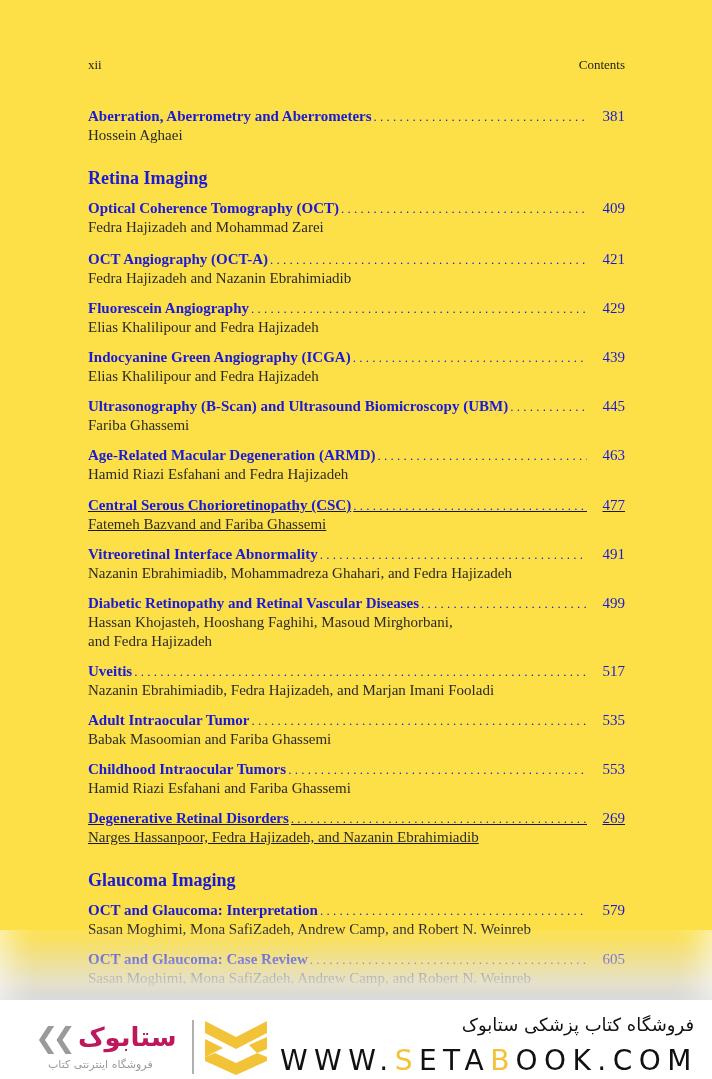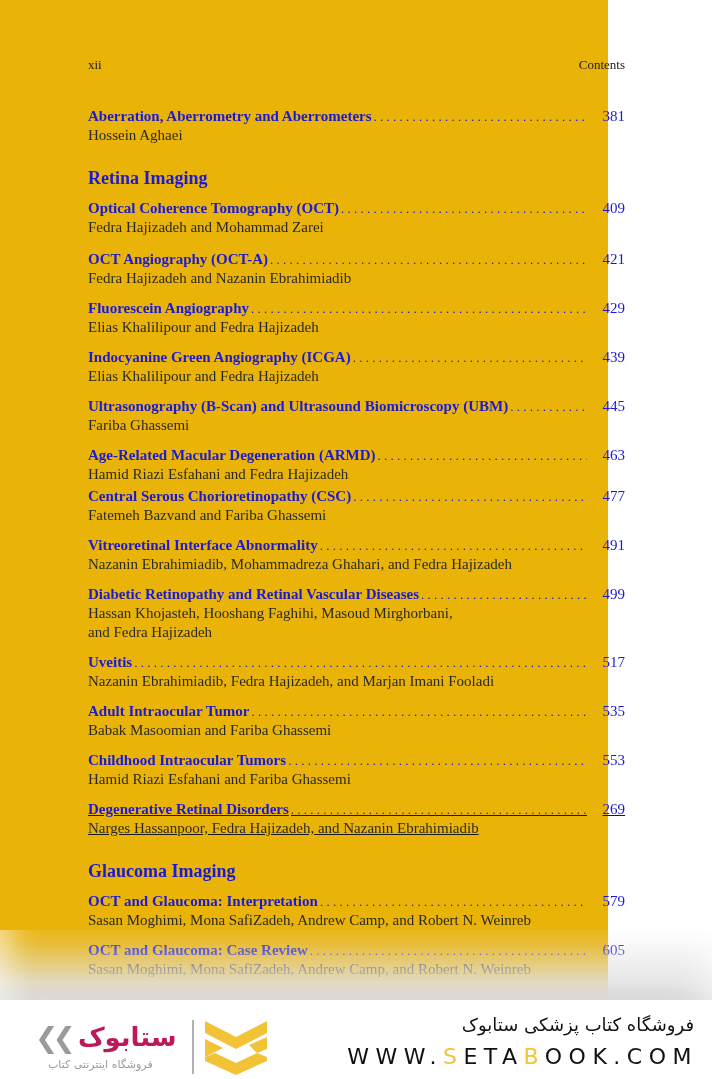--- a/index.html
+++ b/index.html
@@ -1,21 +1,21 @@
 <!DOCTYPE html>
 <html><head>
   <meta charset="utf-8">
   <style>
     * { box-sizing: border-box; margin: 0; padding: 0; }
     html, body { width: 712px; height: 1079px; background: #ffffff; overflow: hidden; }
     body { position: relative; font-family: "Liberation Serif", "DejaVu Serif", serif; color: #1a1a1a; }
 
     .page {
-      position: absolute; left: 0; top: 0; width: 608px; height: 1000px;
-      background: #eab308;
+      position: absolute; left: 0; top: 0; width: 712px; height: 1000px;
+      background: #fde047;
     }
     .page-shadow {
       position: absolute; left: 0; top: 930px; width: 712px; height: 70px;
       background: linear-gradient(to bottom, rgba(255,255,255,0) 0%, rgba(225,225,225,0.85) 75%, rgba(215,215,215,1) 100%);
       box-shadow: inset 30px 0 30px -20px rgba(255,255,255,0.6), inset -30px 0 30px -20px rgba(255,255,255,0.6);
     }
 
     .running-head {
       position: absolute; top: 57px; left: 88px; width: 537px; height: 16px;
       font-size: 13px; color: #222;
@@ -62,21 +62,21 @@
     }
     .logo-divider { position: absolute; left: 192px; top: 20px; width: 2px; height: 54px; background: #b0b0b0; }
     .logo-emblem { position: absolute; left: 205px; top: 17px; width: 62px; height: 60px; }
 
     .store-name {
       position: absolute; right: 18px; top: 14px; height: 24px;
       font-family: "DejaVu Sans", sans-serif; font-size: 18px; color: #111; direction: rtl;
     }
     .store-url {
       position: absolute; right: 14px; top: 44px; height: 26px;
-      font-family: "DejaVu Sans", sans-serif; font-size: 22px; letter-spacing: 6.5px; color: #111;
+      font-family: "DejaVu Sans", sans-serif; font-size: 28px; letter-spacing: 6.5px; color: #111;
     }
     .store-url .accent { color: #f2c237; }
   </style>
 </head>
 <body>
 
 <div class="page">
   <div class="running-head">
     <span class="folio">xii</span>
     <span class="title">Contents</span>
@@ -142,21 +142,21 @@
 
     <div class="entry" style="margin-top:10px;">
       <div class="entry-title-row">
         <span class="entry-title">Age-Related Macular Degeneration (ARMD)</span>
         <span class="dots"></span>
         <span class="page-num">463</span>
       </div>
       <div class="entry-authors">Hamid Riazi Esfahani and Fedra Hajizadeh</div>
     </div>
 
-    <div class="entry" style="margin-top:2px;">
+    <div class="entry" style="margin-top:11px;text-decoration:underline;">
       <div class="entry-title-row">
         <span class="entry-title">Central Serous Chorioretinopathy (CSC)</span>
         <span class="dots"></span>
         <span class="page-num">477</span>
       </div>
       <div class="entry-authors">Fatemeh Bazvand and Fariba Ghassemi</div>
     </div>
 
     <div class="entry" style="margin-top:10px;">
       <div class="entry-title-row">

